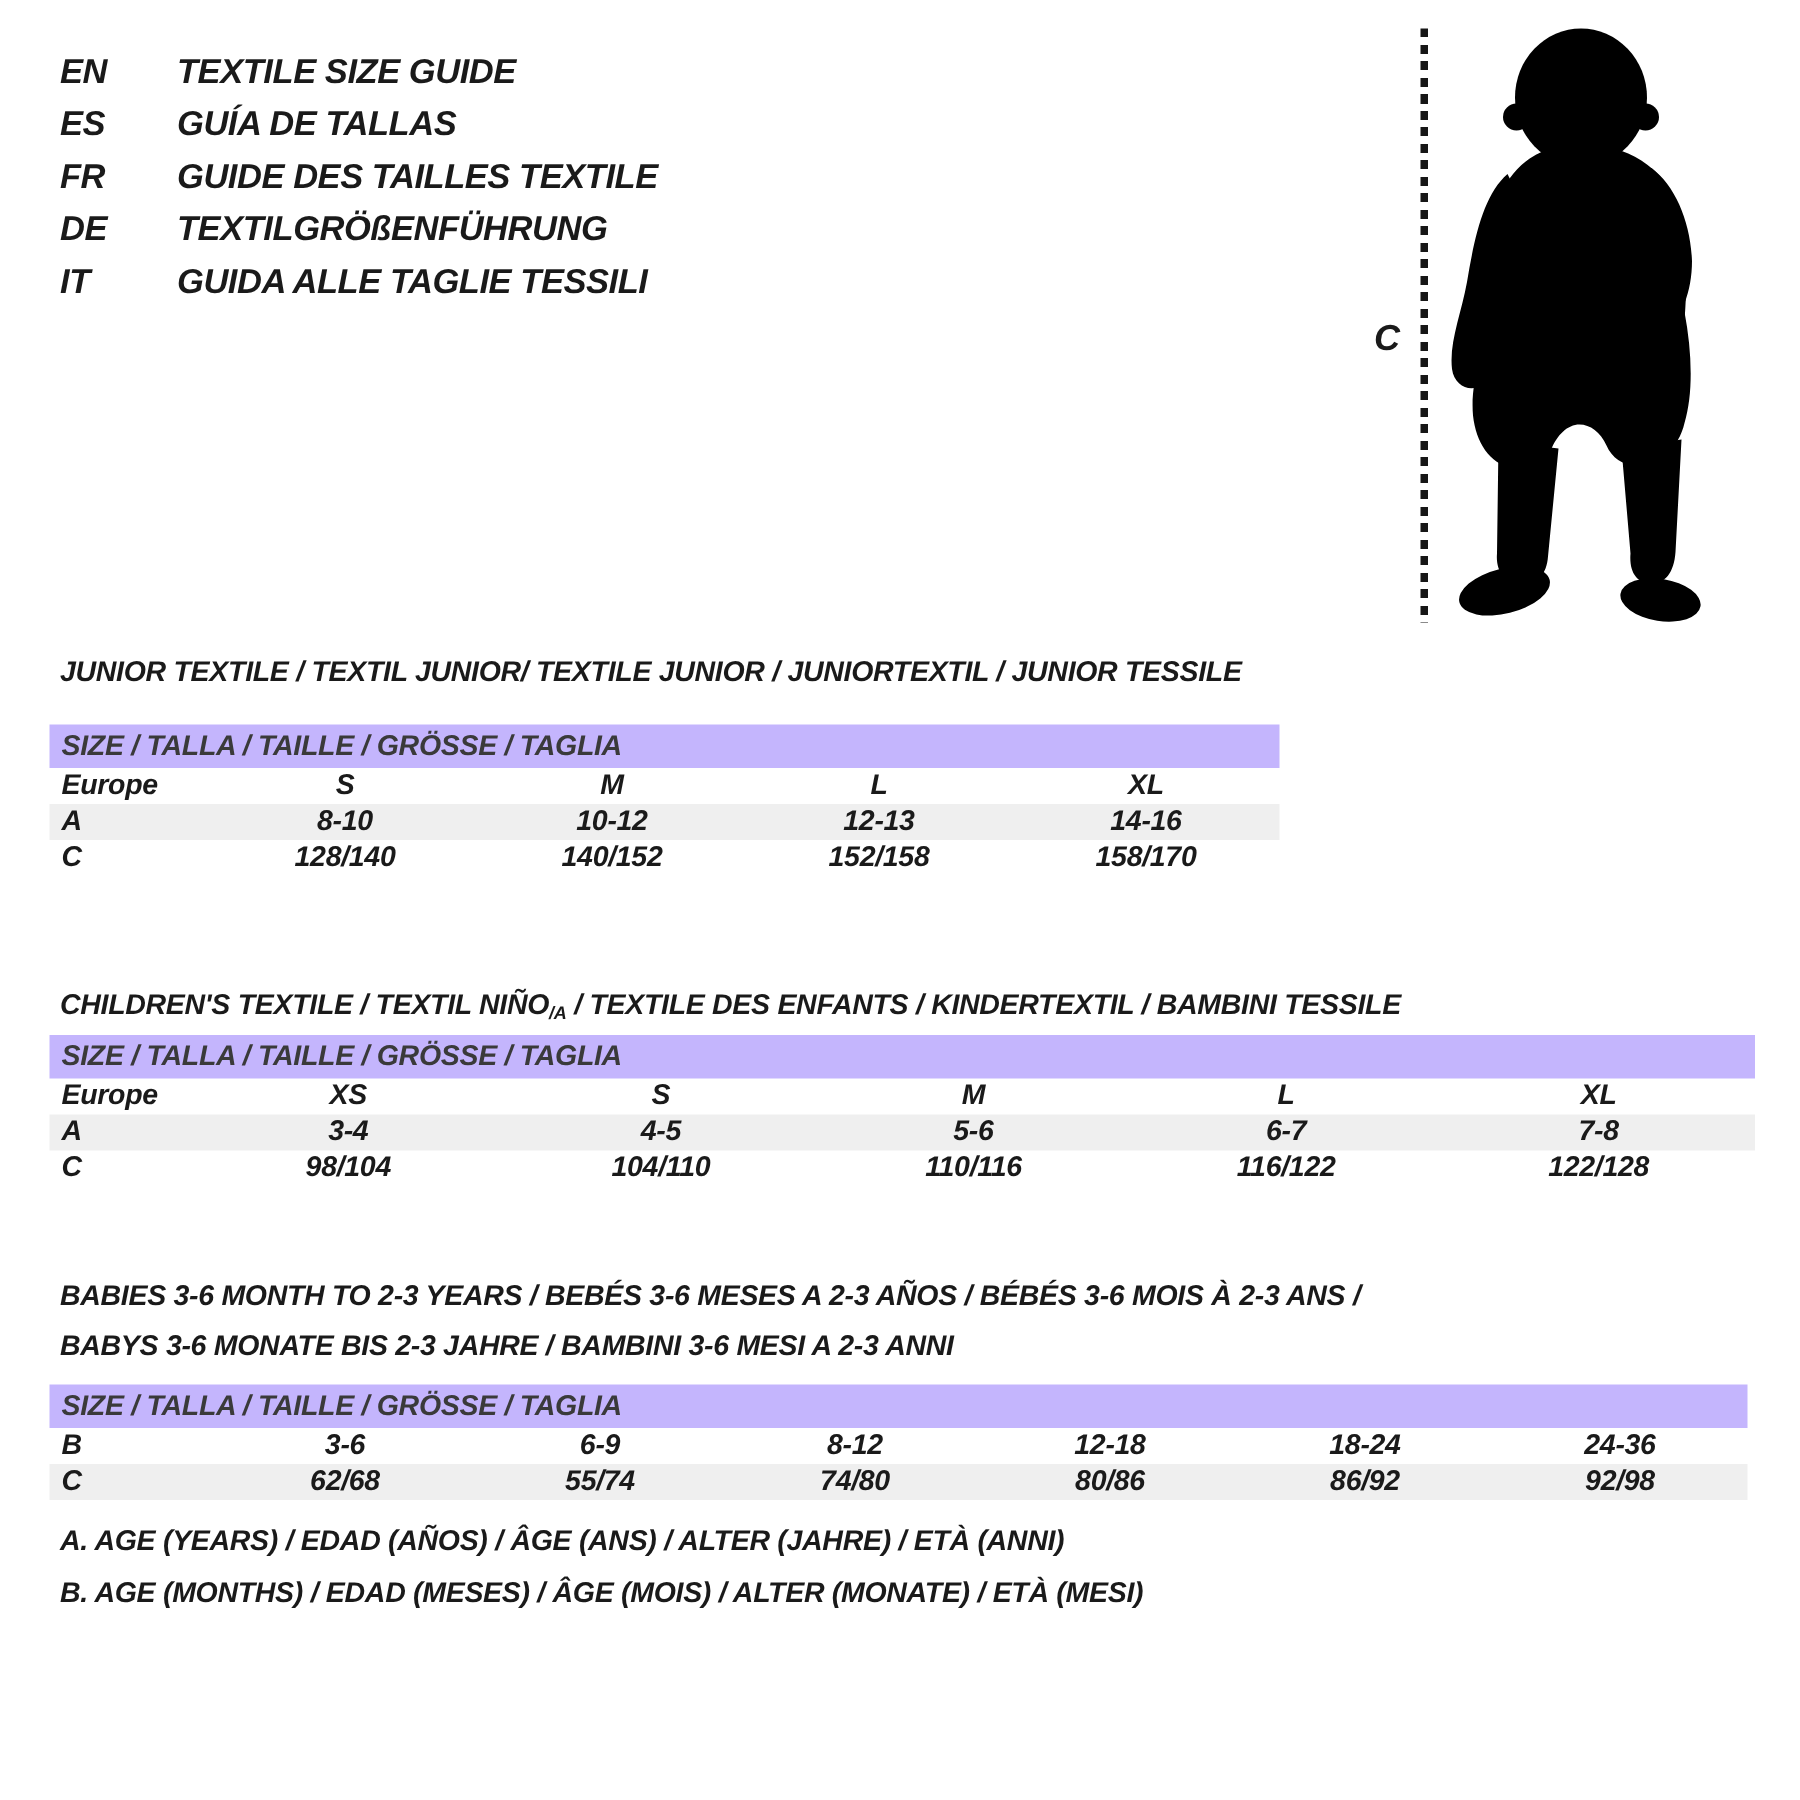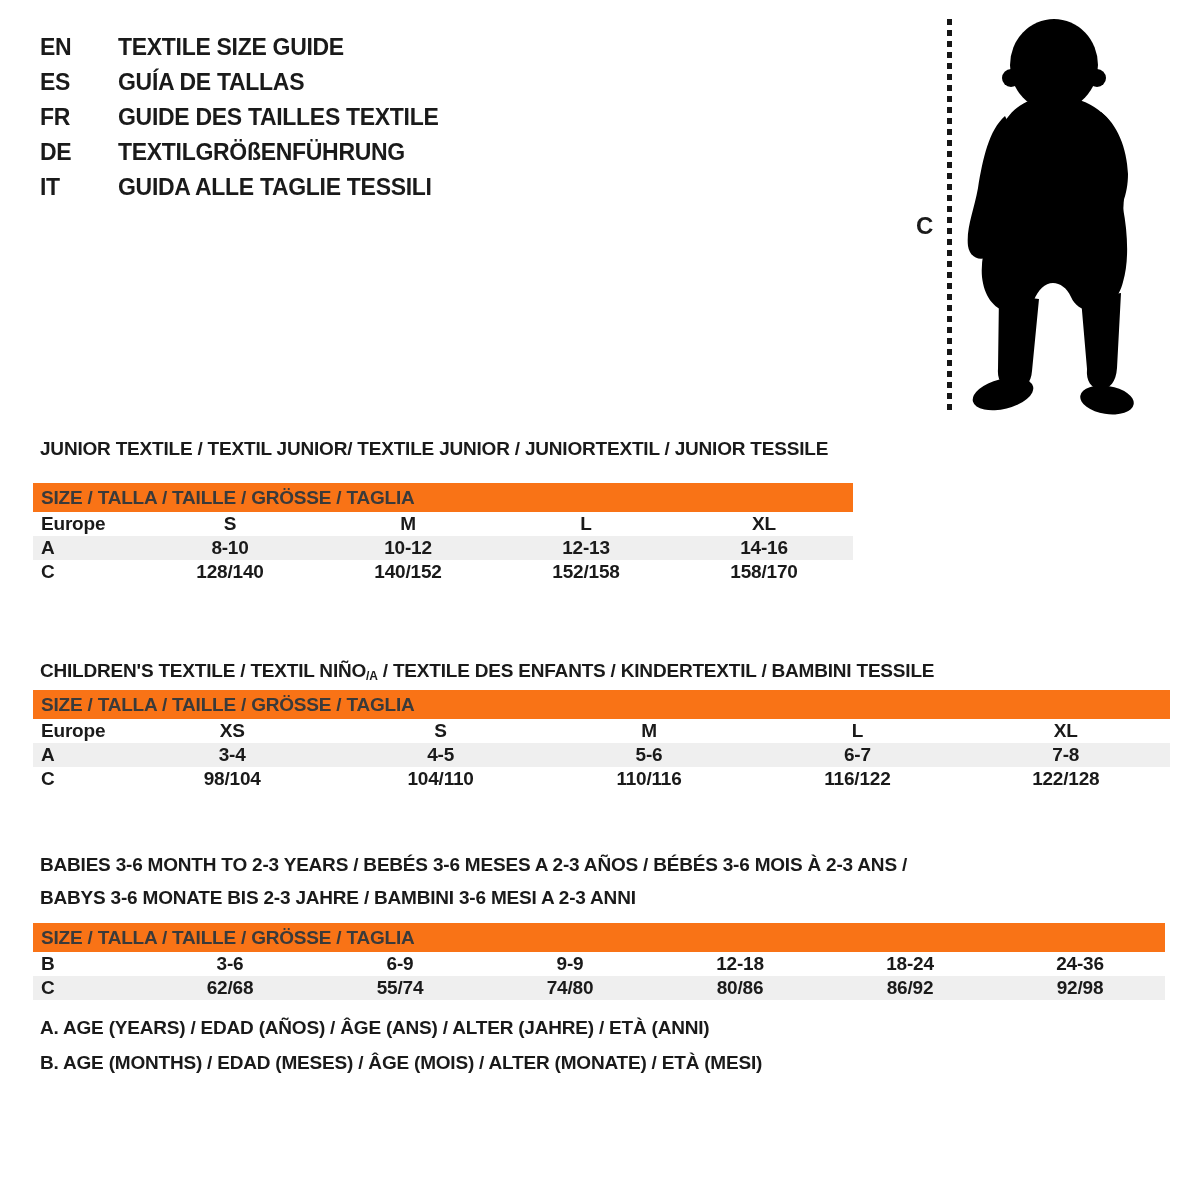--- a/index.html
+++ b/index.html
@@ -4,33 +4,33 @@
 <style>
   html,body{margin:0;padding:0;}
   body{
     width:1200px;height:1200px;
     background:#ffffff;
     font-family:"Liberation Sans", sans-serif;
     color:#1a1a1a;
     position:relative;
     overflow:hidden;
   }
-  .abs{position:absolute;}
+  .abs{position:absolute;font-style:italic;}
   
   .lang-row{display:flex;height:35px;align-items:center;}
   .lang-code{width:78px;font-size:23px;font-weight:bold;letter-spacing:-0.3px;}
   .lang-title{font-size:23px;font-weight:bold;letter-spacing:-0.3px;white-space:nowrap;}
   
   .section-heading{font-size:19px;font-weight:bold;letter-spacing:-0.2px;white-space:nowrap;line-height:23px;}
   .section-heading sub{font-size:12px;vertical-align:baseline;position:relative;top:3px;}
   
   .size-table{box-sizing:border-box;}
   .size-bar{
     height:29px;line-height:29px;
-    background:#f97316;color:#3a3a3a;
+    background:#c4b5fd;color:#3a3a3a;
     font-size:19px;font-weight:bold;letter-spacing:-0.2px;
     padding-left:8px;box-sizing:border-box;
   }
   .trow{display:grid;height:24px;align-items:center;font-size:19px;font-weight:bold;letter-spacing:-0.2px;}
   .trow > div{text-align:center;}
   .trow > div:first-child{text-align:left;padding-left:8px;}
   .stripe{background:#efefef;}
   .junior-grid{grid-template-columns:108px repeat(4,1fr);}
   .children-grid{grid-template-columns:95px repeat(5,1fr);}
   .babies-grid{grid-template-columns:112px repeat(6,1fr);}
@@ -160,21 +160,21 @@
   <div>BABIES 3-6 MONTH TO 2-3 YEARS / BEBÉS 3-6 MESES A 2-3 AÑOS / BÉBÉS 3-6 MOIS À 2-3 ANS /</div>
   <div>BABYS 3-6 MONATE BIS 2-3 JAHRE / BAMBINI 3-6 MESI A 2-3 ANNI</div>
 </div>
 
 <div class="abs size-table" style="left:33px;top:923px;width:1132px;">
   <div class="size-bar">SIZE / TALLA / TAILLE / GRÖSSE / TAGLIA</div>
   <div class="trow babies-grid">
     <div>B</div>
     <div>3-6</div>
     <div>6-9</div>
-    <div>9-9</div>
+    <div>8-12</div>
     <div>12-18</div>
     <div>18-24</div>
     <div>24-36</div>
   </div>
   <div class="trow babies-grid stripe">
     <div>C</div>
     <div>62/68</div>
     <div>55/74</div>
     <div>74/80</div>
     <div>80/86</div>

